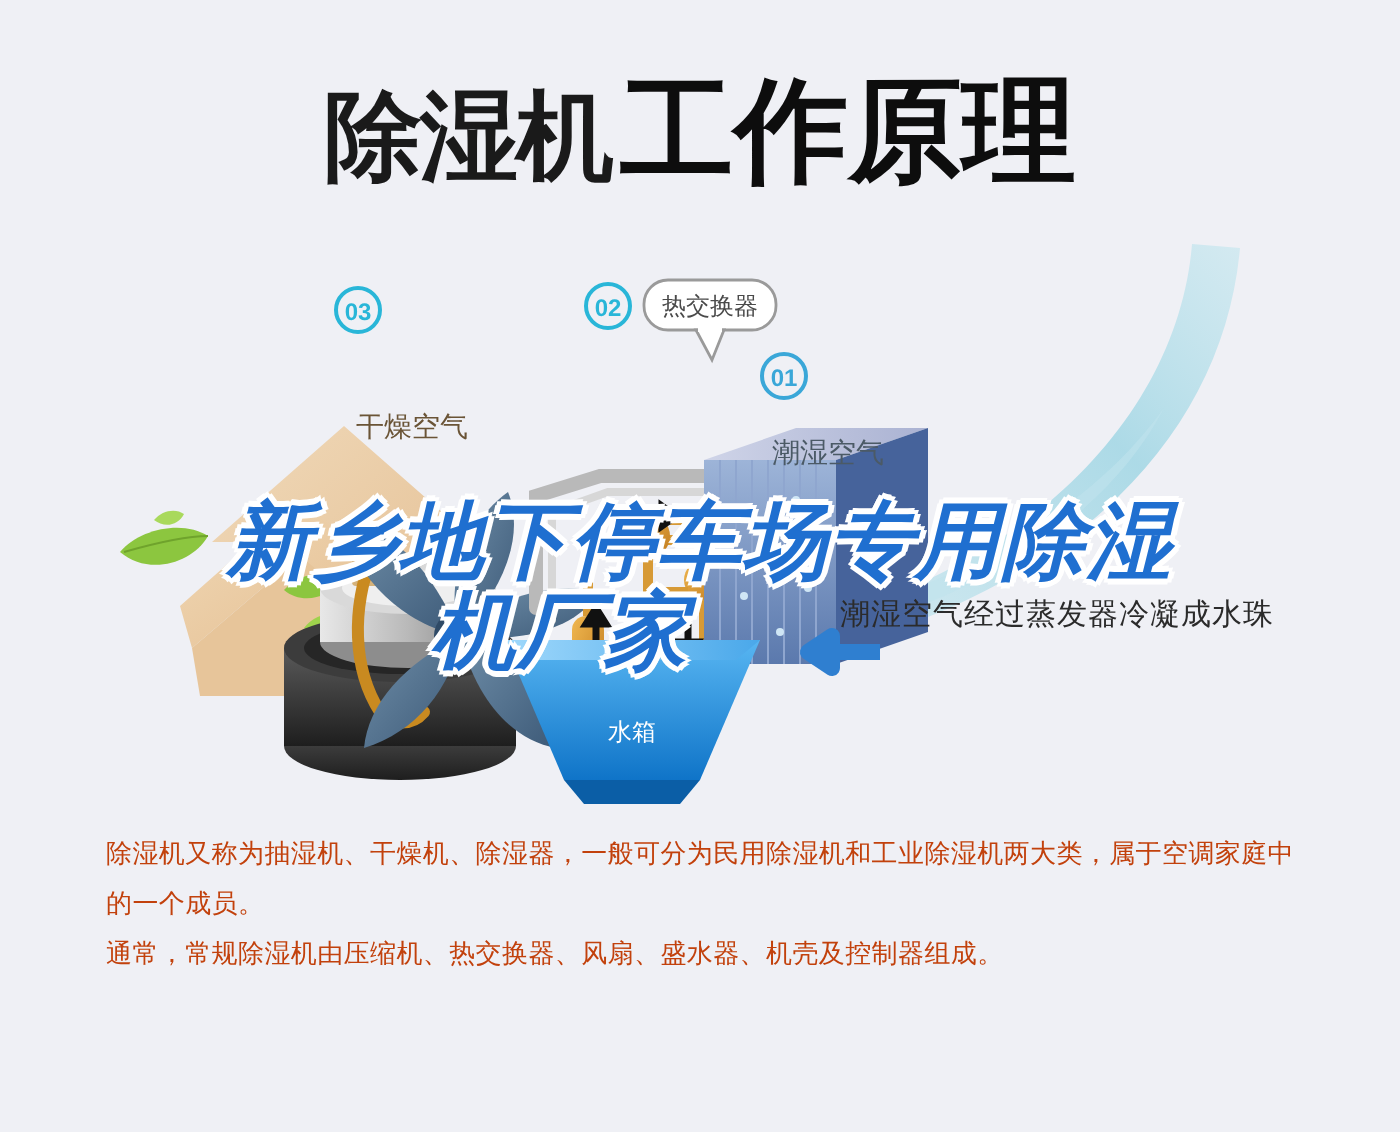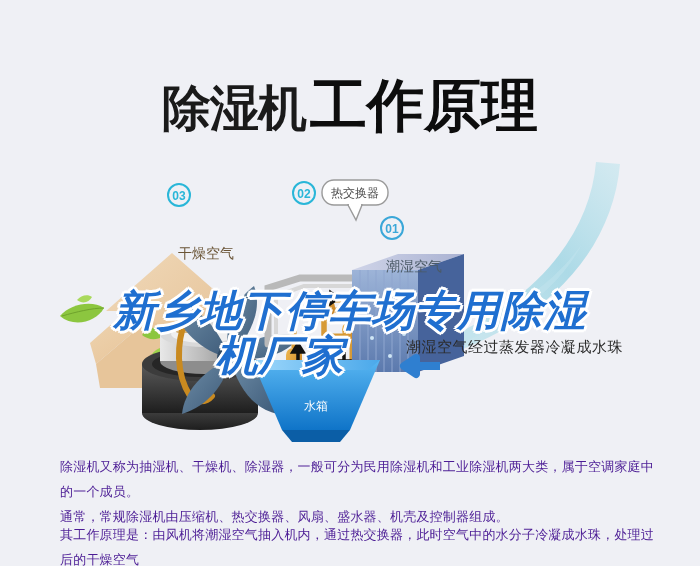--- a/index.html
+++ b/index.html
@@ -6,21 +6,20 @@
     margin: 0; padding: 0;
     width: 700px; height: 566px;
     background: #eff0f5;
     font-family: "Liberation Sans", "DejaVu Sans", sans-serif;
     overflow: hidden;
   }
   #page {
     position: relative;
     width: 700px; height: 406px;
     background: #eff0f5;
-    margin-top: 40px;
   }
 
   
   .title-row {
     position: absolute;
     left: 0; top: 28px;
     width: 700px;
     text-align: center;
     white-space: nowrap;
   }
@@ -77,44 +76,44 @@
   .wm-line-2 { margin-left: -140px; }
 
   
   .note {
     position: absolute;
     font-size: 15px;
     color: #2b2b2b;
     white-space: nowrap;
     letter-spacing: 0.5px;
   }
-  .note-1 { left: 406px; top: 298px; }
+  .note-1 { left: 420px; top: 298px; }
   .note-2 { left: 414px; top: 340px; }
   .note-badge {
     display: inline-block;
     width: 19px; height: 19px;
     border-radius: 50%;
     background: #29b6d8;
     color: #ffffff;
     font-size: 11px;
     font-weight: 700;
     line-height: 19px;
     text-align: center;
     margin-right: 6px;
     vertical-align: 2px;
   }
 
   
   .body-text {
     position: absolute;
-    left: 60px;
+    left: 53px;
     width: 600px;
     font-size: 13px;
     line-height: 25px;
-    color: #4c1d95;
+    color: #c2410c;
     letter-spacing: 0.2px;
   }
   .p1 { top: 414px; }
   .p2 { top: 482px; }
   .body-text p { margin: 0; }
 </style>
 </head>
 <body>
 
 <div id="page">
@@ -301,16 +300,15 @@
 
   <div class="note note-1">
     <span>潮湿空气经过蒸发器冷凝成水珠</span>
   </div>
 
   <div class="body-text p1">
     <p>除湿机又称为抽湿机、干燥机、除湿器，一般可分为民用除湿机和工业除湿机两大类，属于空调家庭中的一个成员。</p>
     <p>通常，常规除湿机由压缩机、热交换器、风扇、盛水器、机壳及控制器组成。</p>
   </div>
   <div class="body-text p2">
-    <p>其工作原理是：由风机将潮湿空气抽入机内，通过热交换器，此时空气中的水分子冷凝成水珠，处理过后的干燥空气</p>
   </div>
 
 </div>
 
 </body></html>

